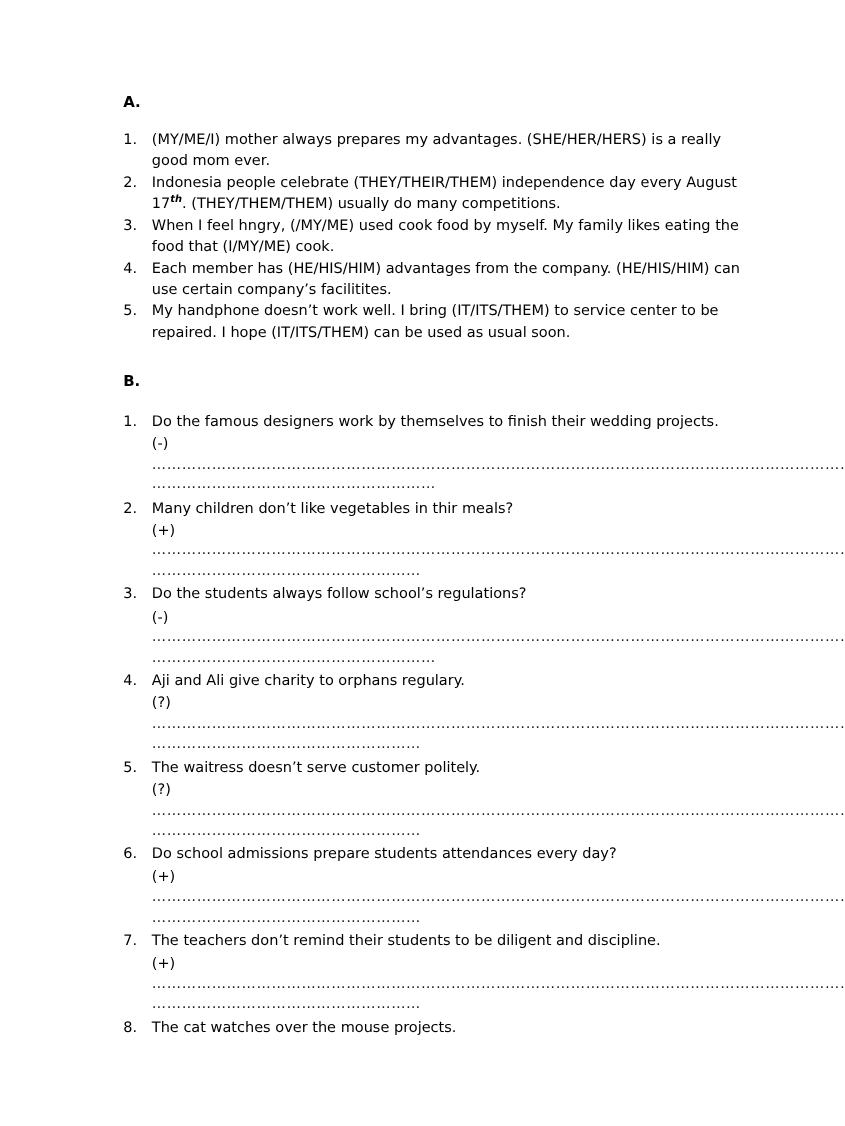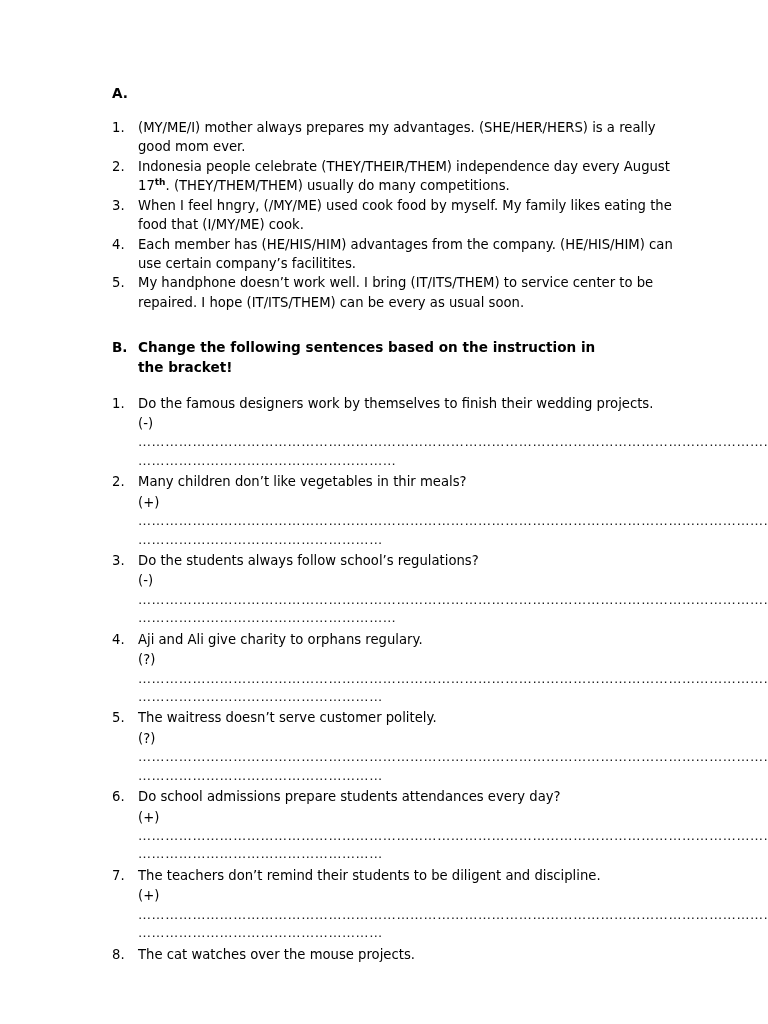--- a/index.html
+++ b/index.html
@@ -57,20 +57,21 @@
     flex: 0 0 26px;
     text-align: left;
   }
   ol.items > li .body {
     flex: 1 1 auto;
   }
   .sup {
     font-size: 9px;
     vertical-align: super;
     font-weight: bold;
+    font-style: italic;
   }
   .marker {
     margin-top: 1px;
   }
   .dots {
     letter-spacing: 0.6px;
     font-size: 13px;
     line-height: 1.42;
     color: #1a1a1a;
     white-space: nowrap;
@@ -110,29 +111,28 @@
       <li>
         <span class="num">3.</span>
         <span class="body">When I feel hngry, (/MY/ME) used cook food by myself. My family likes eating the food that (I/MY/ME) cook.</span>
       </li>
       <li>
         <span class="num">4.</span>
         <span class="body">Each member has (HE/HIS/HIM) advantages from the company. (HE/HIS/HIM) can use certain company’s facilitites.</span>
       </li>
       <li>
         <span class="num">5.</span>
-        <span class="body">My handphone doesn’t work well. I bring (IT/ITS/THEM) to service center to be repaired. I hope (IT/ITS/THEM) can be every as usual soon.</span>
+        <span class="body">My handphone doesn’t work well. I bring (IT/ITS/THEM) to service center to be repaired. I hope (IT/ITS/THEM) can be used as usual soon.</span>
       </li>
     </ol>
   </div>
 
   <div class="section sectionB">
     <div class="section-head sectionB-head">
       <span class="letter">B.</span>
-      <span class="head-text">Change the following sentences based on the instruction in the bracket!</span>
     </div>
     <ol class="items">
 
       <li>
         <span class="num">1.</span>
         <span class="body">
           <div>Do the famous designers work by themselves to finish their wedding projects.</div>
           <div class="marker">(-)</div>
           <div class="dots">…………………………………………………………………………………………………………………………………………………</div>
           <div class="dots short">…………………………………………………</div>

